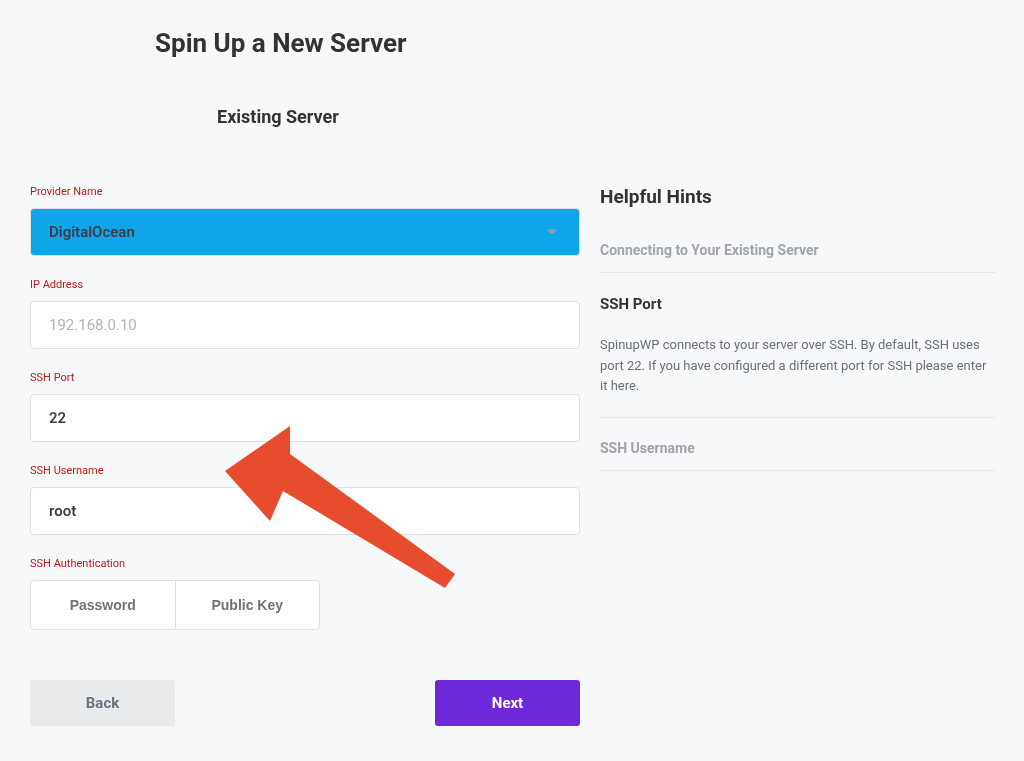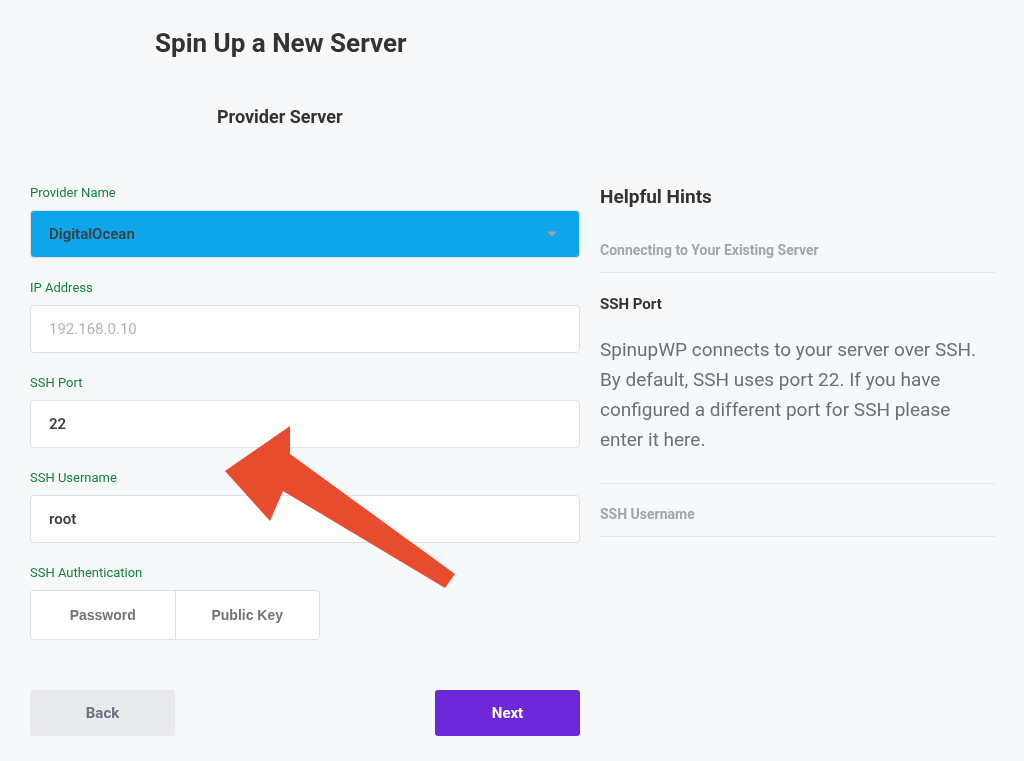--- a/index.html
+++ b/index.html
@@ -34,22 +34,22 @@
     }
     .form-col {
       width: 550px;
       margin-left: 30px;
     }
     .hints-col {
       width: 395px;
       margin-left: 20px;
     }
     .field-label {
-      font-size: 13px;
-      color: #15803d;
+      font-size: 11px;
+      color: #b91c1c;
       margin-bottom: 10px;
       display: block;
     }
     .field-group {
       margin-bottom: 22px;
     }
     .select-box {
       position: relative;
       background: #0ea5e9;
       border: 1px solid #dcdfe3;
@@ -155,37 +155,37 @@
       border-top: 1px solid #e4e6e9;
       margin: 0 0 22px 0;
     }
     .hint-active-title {
       font-size: 15px;
       font-weight: 700;
       color: #333;
       margin-bottom: 22px;
     }
     .hint-body {
-      font-size: 19px;
+      font-size: 13px;
       line-height: 1.58;
       color: #6a7079;
-      margin-bottom: 28px;
+      margin-bottom: 20px;
     }
     .annotation-arrow {
       position: absolute;
       left: 220px;
       top: 416px;
       pointer-events: none;
     }
   </style>
 </head>
 <body>
 
 <h1 class="page-title">Spin Up a New Server</h1>
-<h2 class="section-title">Provider Server</h2>
+<h2 class="section-title">Existing Server</h2>
 
 <div class="content">
   <div class="form-col">
 
     <div class="field-group">
       <label class="field-label">Provider Name</label>
       <div class="select-box">
         <span class="select-value">DigitalOcean</span>
         <span class="chevron"></span>
       </div>

